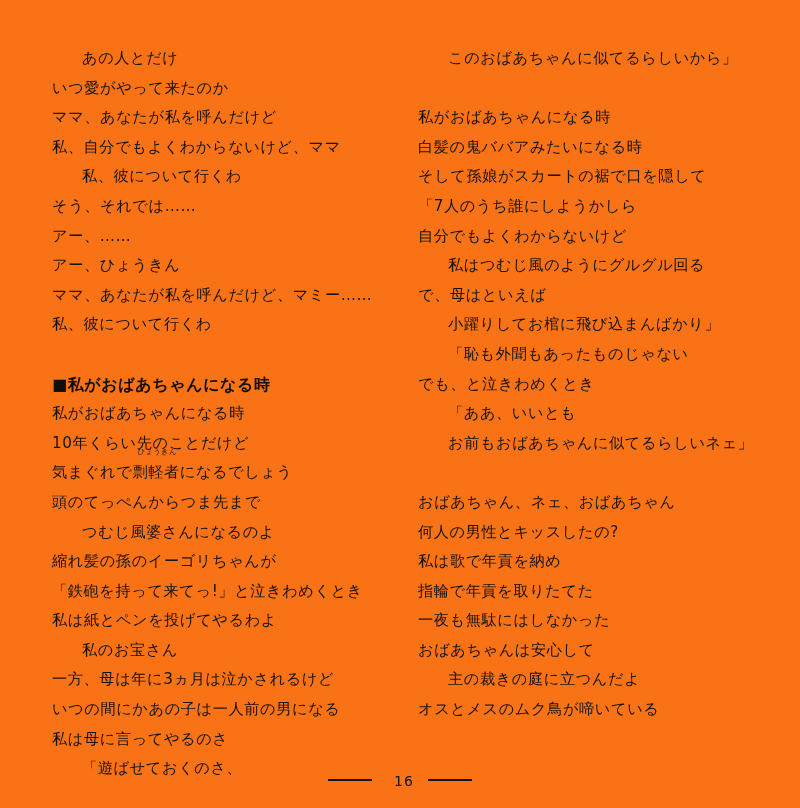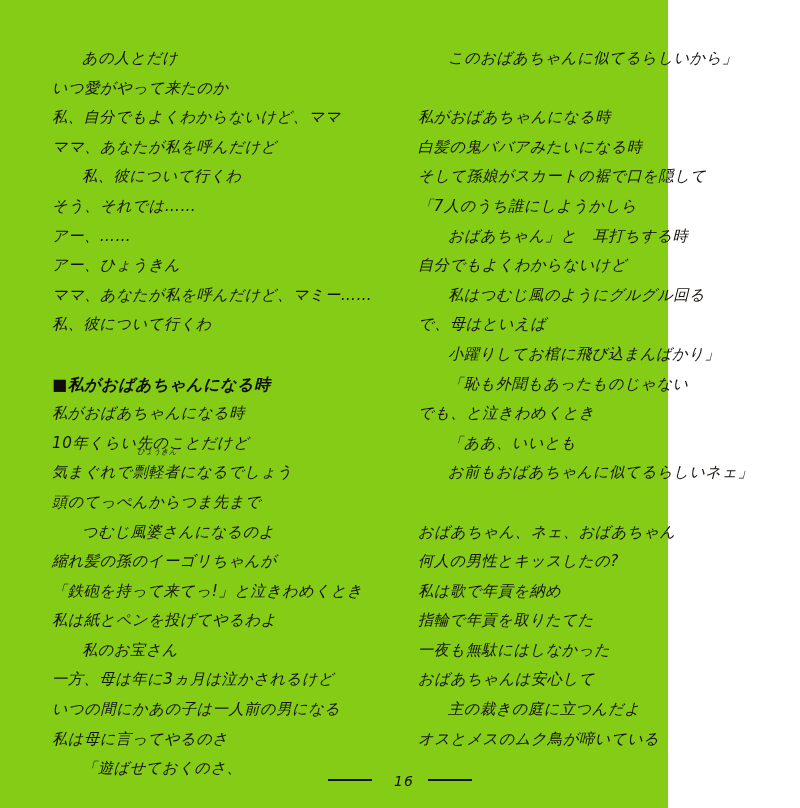--- a/index.html
+++ b/index.html
@@ -11,24 +11,23 @@
     height: 808px;
     background: #ffffff;
     font-family: "DejaVu Sans", sans-serif;
     color: #14110f;
     position: relative;
     overflow: hidden;
   }
   .page {
     position: absolute;
     left: 0; top: 0;
-    width: 668px;
+    width: 800px;
     height: 808px;
-    background: #84cc16;
-    font-style: italic;
+    background: #f97316;
   }
   .columns {
     position: absolute;
     left: 0;
     top: 44px;
     width: 800px;
     display: flex;
     flex-direction: row;
     align-items: flex-start;
   }
@@ -107,22 +106,22 @@
 </head>
 <body>
 
 <div class="page">
 
   <div class="columns">
 
     <div class="col col-left">
       <div class="line indent-1">あの人とだけ</div>
       <div class="line">いつ愛がやって来たのか</div>
+      <div class="line">ママ、あなたが私を呼んだけど</div>
       <div class="line">私、自分でもよくわからないけど、ママ</div>
-      <div class="line">ママ、あなたが私を呼んだけど</div>
       <div class="line indent-1">私、彼について行くわ</div>
       <div class="line">そう、それでは……</div>
       <div class="line">アー、……</div>
       <div class="line">アー、ひょうきん</div>
       <div class="line">ママ、あなたが私を呼んだけど、マミー……</div>
       <div class="line">私、彼について行くわ</div>
       <div class="blank"></div>
       <div class="section-head">■私がおばあちゃんになる時</div>
       <div class="line">私がおばあちゃんになる時</div>
       <div class="line">10年くらい先のことだけど</div>
@@ -139,21 +138,20 @@
       <div class="line indent-1">「遊ばせておくのさ、</div>
     </div>
 
     <div class="col col-right">
       <div class="line indent-1">このおばあちゃんに似てるらしいから」</div>
       <div class="blank"></div>
       <div class="line">私がおばあちゃんになる時</div>
       <div class="line">白髪の鬼ババアみたいになる時</div>
       <div class="line">そして孫娘がスカートの裾で口を隠して</div>
       <div class="line">「7人のうち誰にしようかしら</div>
-      <div class="line indent-1">おばあちゃん」と　耳打ちする時</div>
       <div class="line">自分でもよくわからないけど</div>
       <div class="line indent-1">私はつむじ風のようにグルグル回る</div>
       <div class="line">で、母はといえば</div>
       <div class="line indent-1">小躍りしてお棺に飛び込まんばかり」</div>
       <div class="line indent-1">「恥も外聞もあったものじゃない</div>
       <div class="line">でも、と泣きわめくとき</div>
       <div class="line indent-1">「ああ、いいとも</div>
       <div class="line indent-1">お前もおばあちゃんに似てるらしいネェ」</div>
       <div class="blank"></div>
       <div class="line">おばあちゃん、ネェ、おばあちゃん</div>

